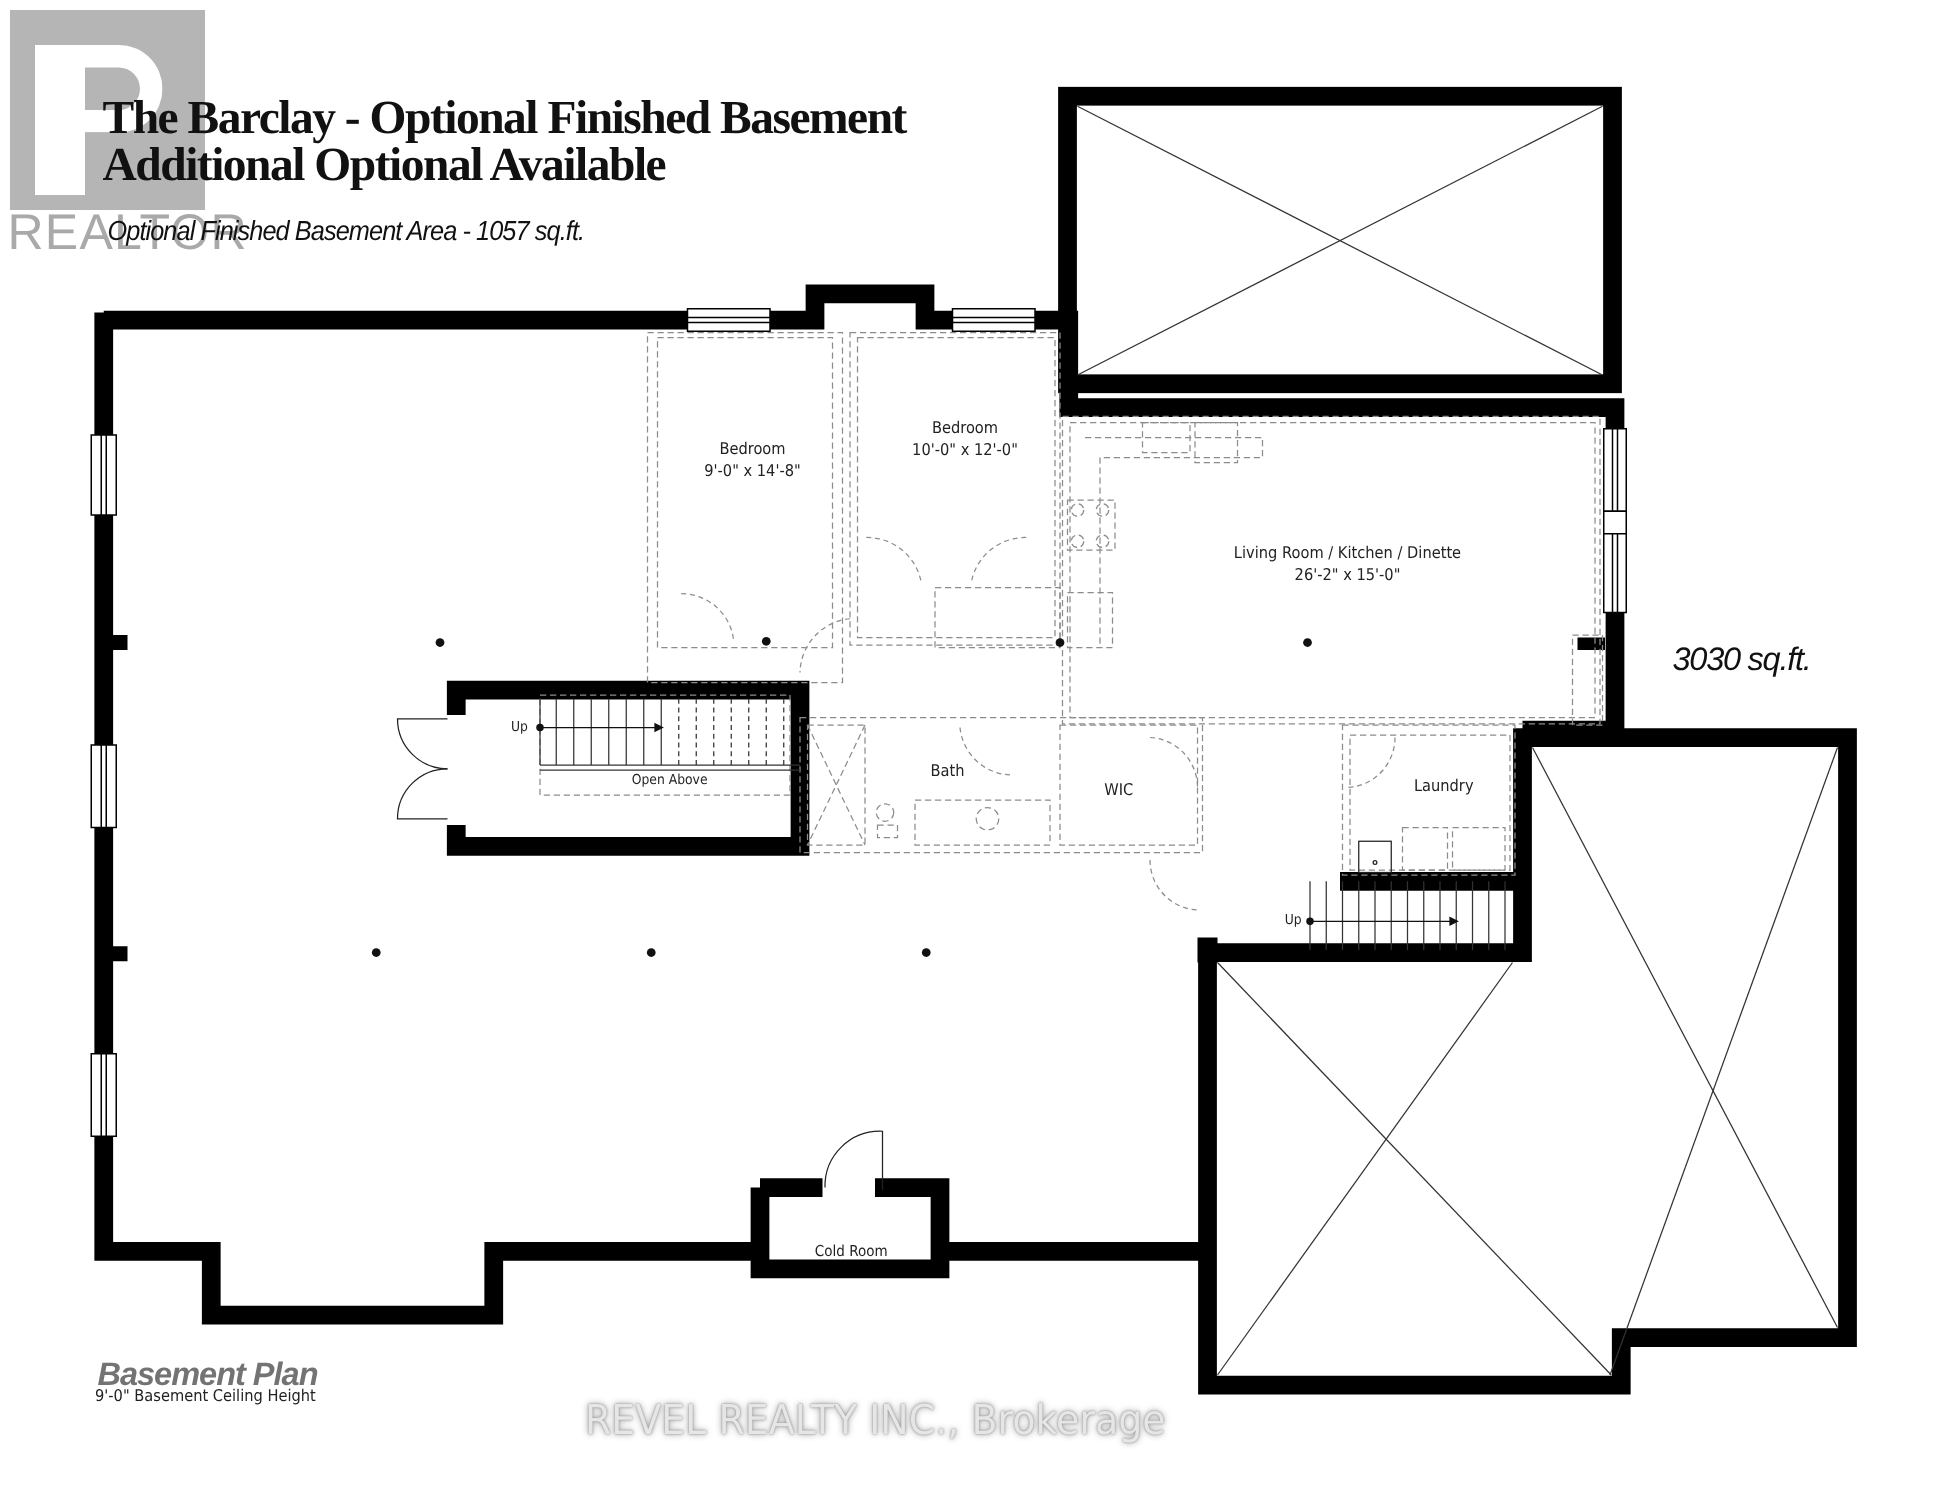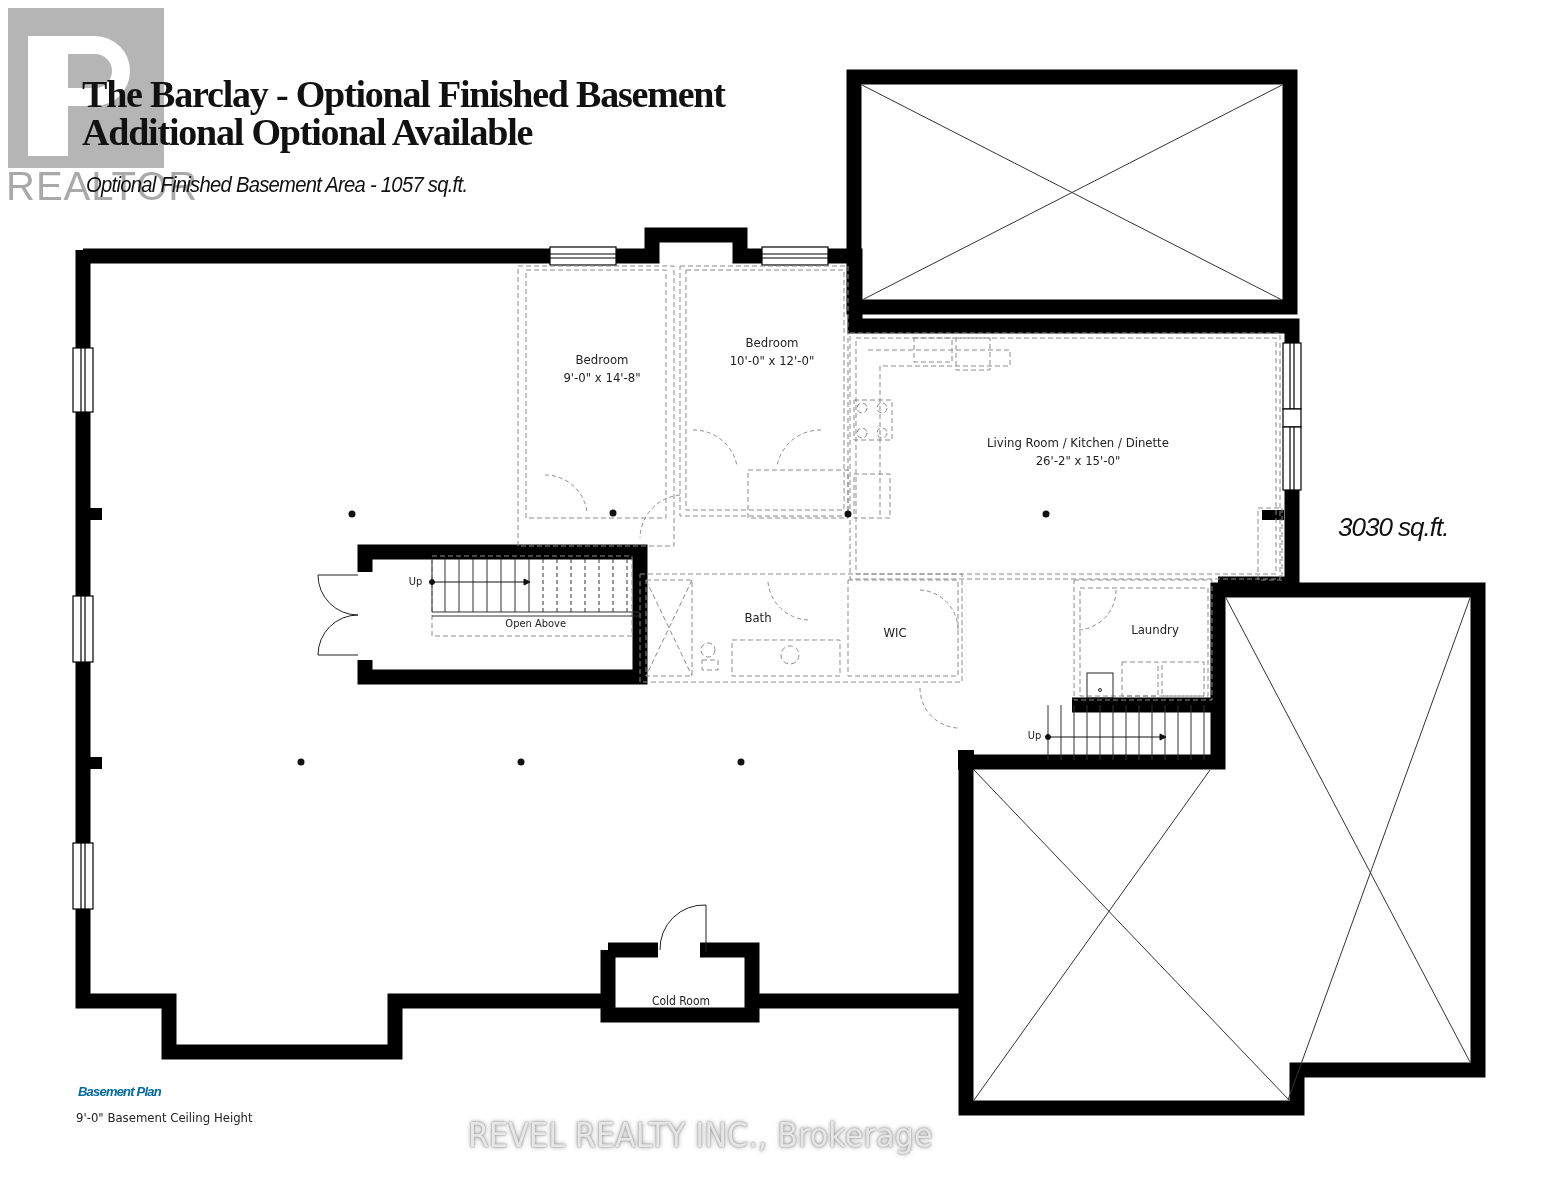--- a/index.html
+++ b/index.html
@@ -8,21 +8,21 @@
   #plan { position: absolute; left: 0; top: 0; width: 1560px; height: 1200px; }
   .realtor-logo { left: 8px; top: 8px; width: 156px; height: 160px; background: #a9a9a9; opacity: 0.85; }
   .realtor-logo .r-inner { position: absolute; left: 20px; top: 28px; width: 40px; height: 120px; background: #fff; }
   .realtor-logo .r-bowl { position: absolute; left: 60px; top: 28px; width: 62px; height: 70px; border: 18px solid #fff; border-left: none; border-radius: 0 40px 40px 0; box-sizing: border-box; }
   .realtor-word { left: 6px; top: 164px; font-family: "Liberation Sans", sans-serif; font-size: 40px; color: #a9a9a9; letter-spacing: 1px; }
   .title { left: 82px; font-family: "Liberation Serif", serif; font-weight: bold; font-size: 38px; color: #111; letter-spacing: -1.2px; white-space: nowrap; }
   .subtitle { left: 86px; top: 172px; font-family: "Liberation Sans", sans-serif; font-style: italic; font-size: 22px; color: #111; letter-spacing: -0.8px; transform: scaleX(0.92); transform-origin: left; }
   .room-label { font-family: "DejaVu Sans", sans-serif; font-size: 13px; color: #222; text-align: center; white-space: nowrap; transform: scaleX(0.9); line-height: 18px; }
   .small-label { font-family: "DejaVu Sans", sans-serif; font-size: 11px; color: #222; white-space: nowrap; transform: scaleX(0.9); }
   .area-total { left: 1338px; top: 512px; font-family: "Liberation Sans", sans-serif; font-style: italic; font-size: 26px; color: #111; letter-spacing: -1px; }
-  .plan-name { left: 78px; top: 1084px; font-family: "Liberation Sans", sans-serif; font-style: italic; font-weight: bold; font-size: 13px; color: #0369a1; letter-spacing: -0.8px; }
+  .plan-name { left: 78px; top: 1084px; font-family: "Liberation Sans", sans-serif; font-style: italic; font-weight: bold; font-size: 26px; color: #737373; letter-spacing: -0.8px; }
   .plan-sub { left: 76px; top: 1110px; font-family: "DejaVu Sans", sans-serif; font-size: 13px; color: #222; transform: scaleX(0.9); transform-origin: left; }
   .watermark { left: 468px; top: 1116px; font-family: "DejaVu Sans", sans-serif; font-size: 33px; color: #e6e6e6; text-shadow: 0 0 6px #9a9a9a, 0 0 2px #777; transform: scaleX(0.92); transform-origin: left; white-space: nowrap; }
 </style>
 </head>
 <body>
 
 <svg id="plan" viewBox="0 0 1560 1200" xmlns="http://www.w3.org/2000/svg">
 
   <g fill="none" stroke="#000" stroke-width="15" stroke-linejoin="miter">
 

